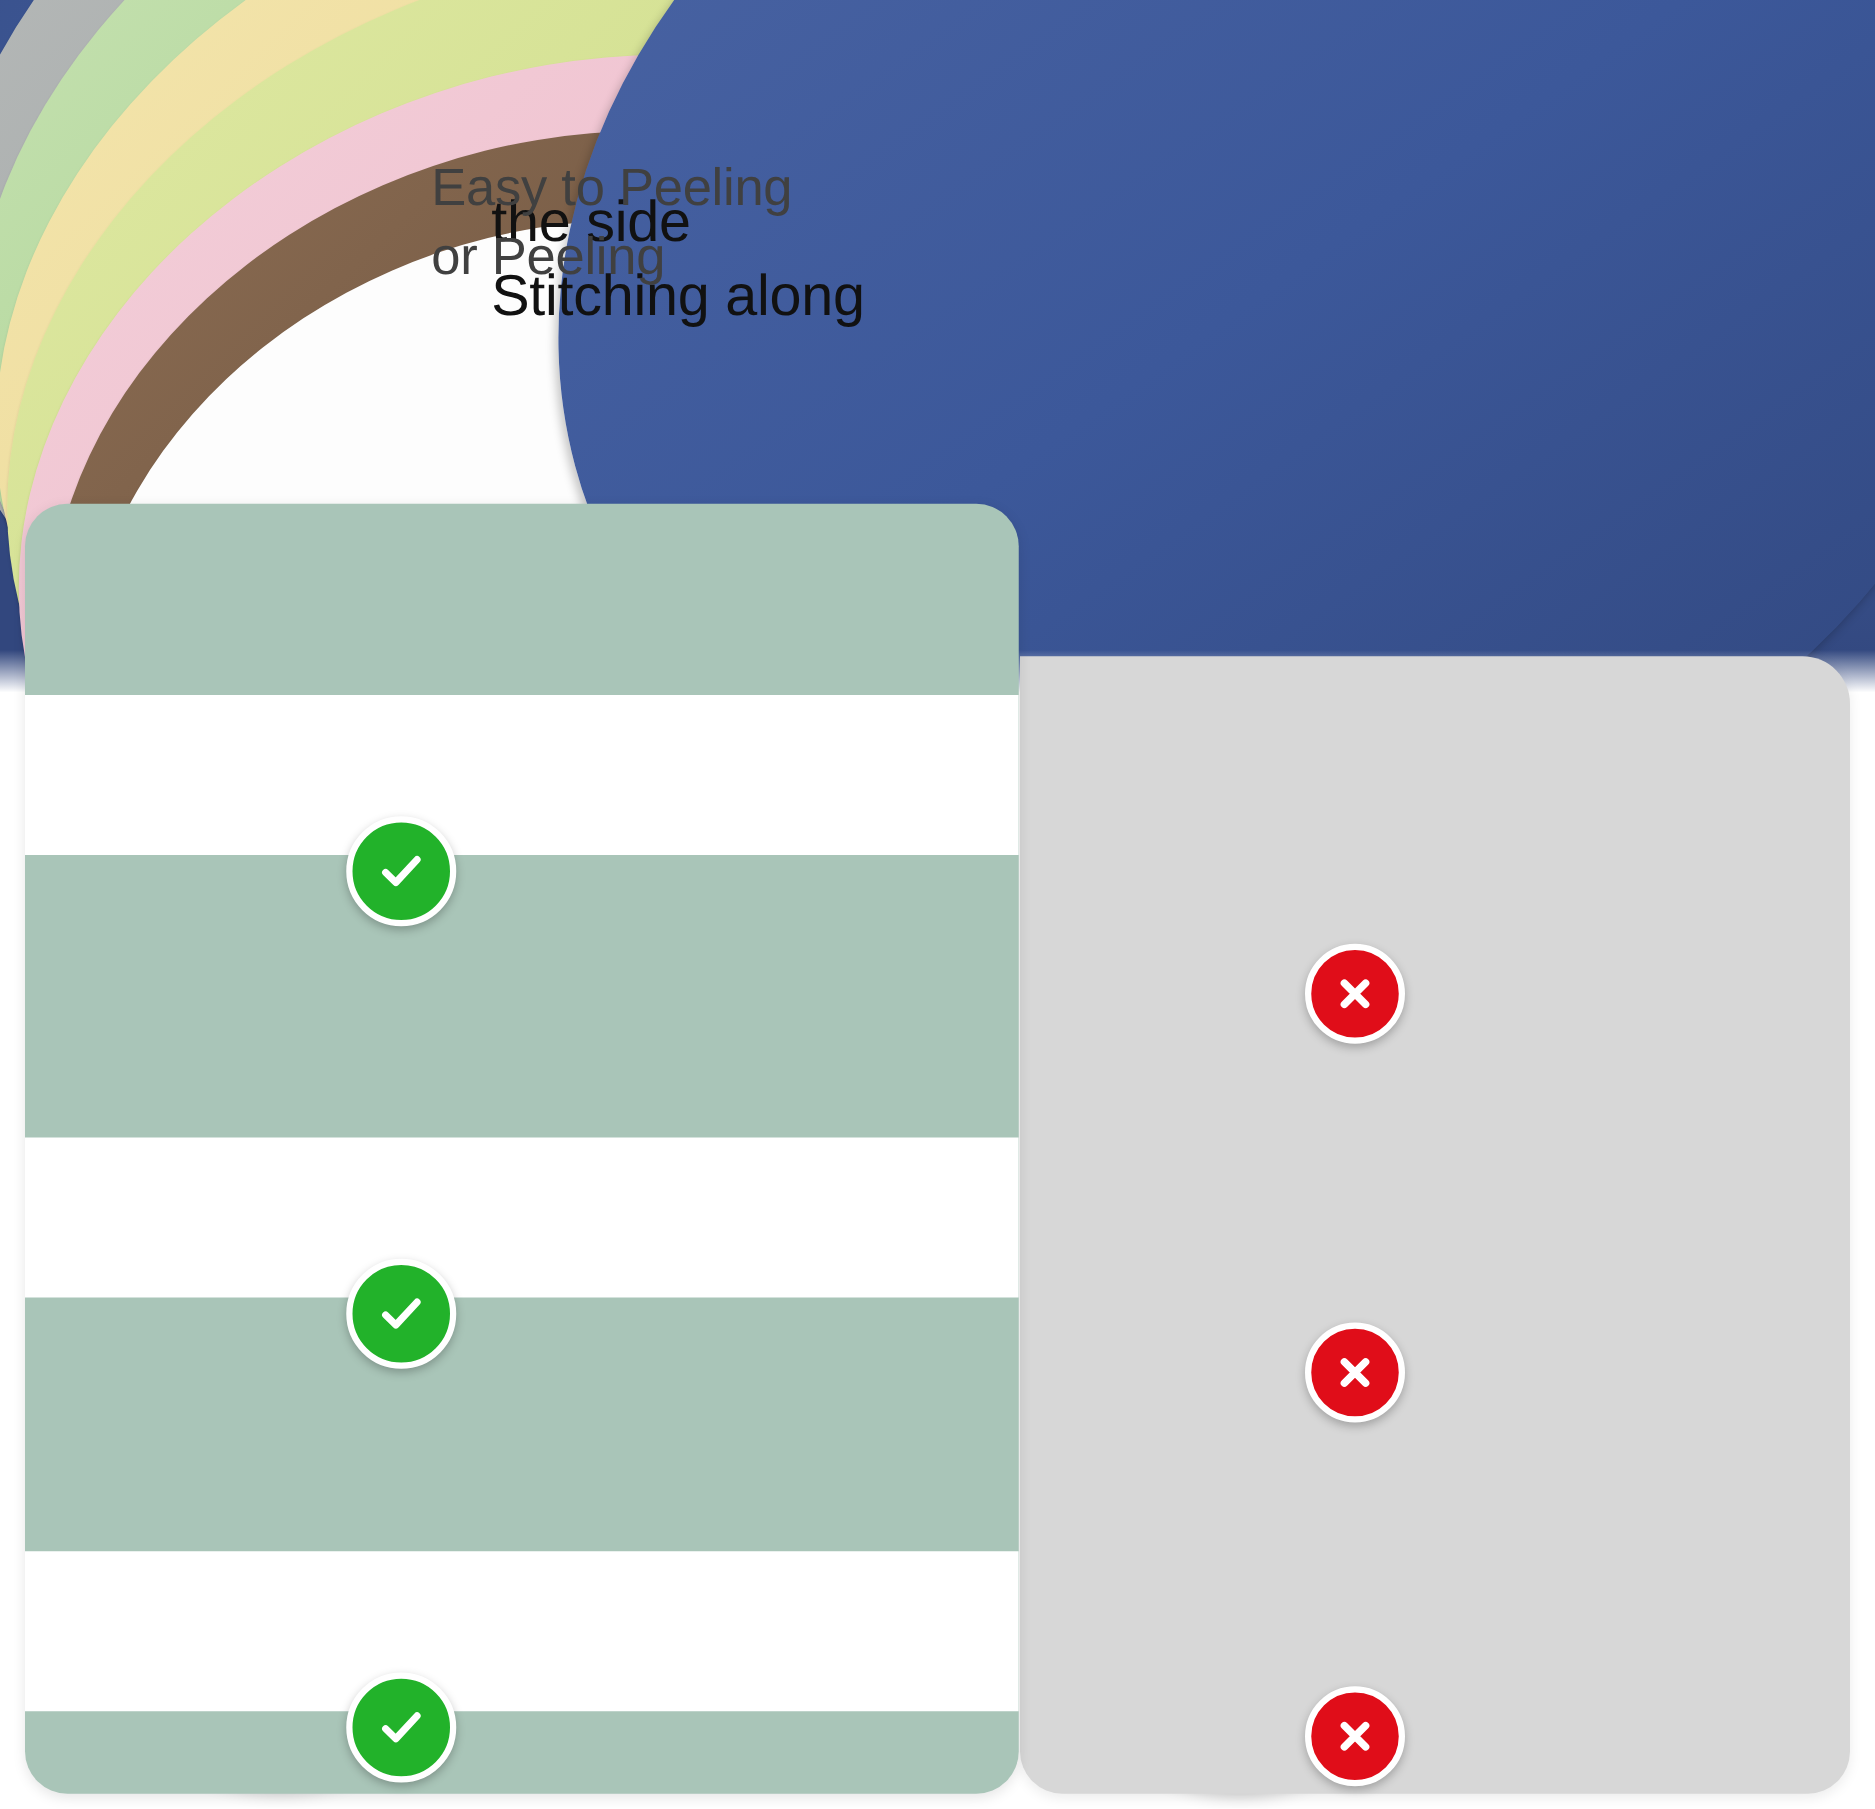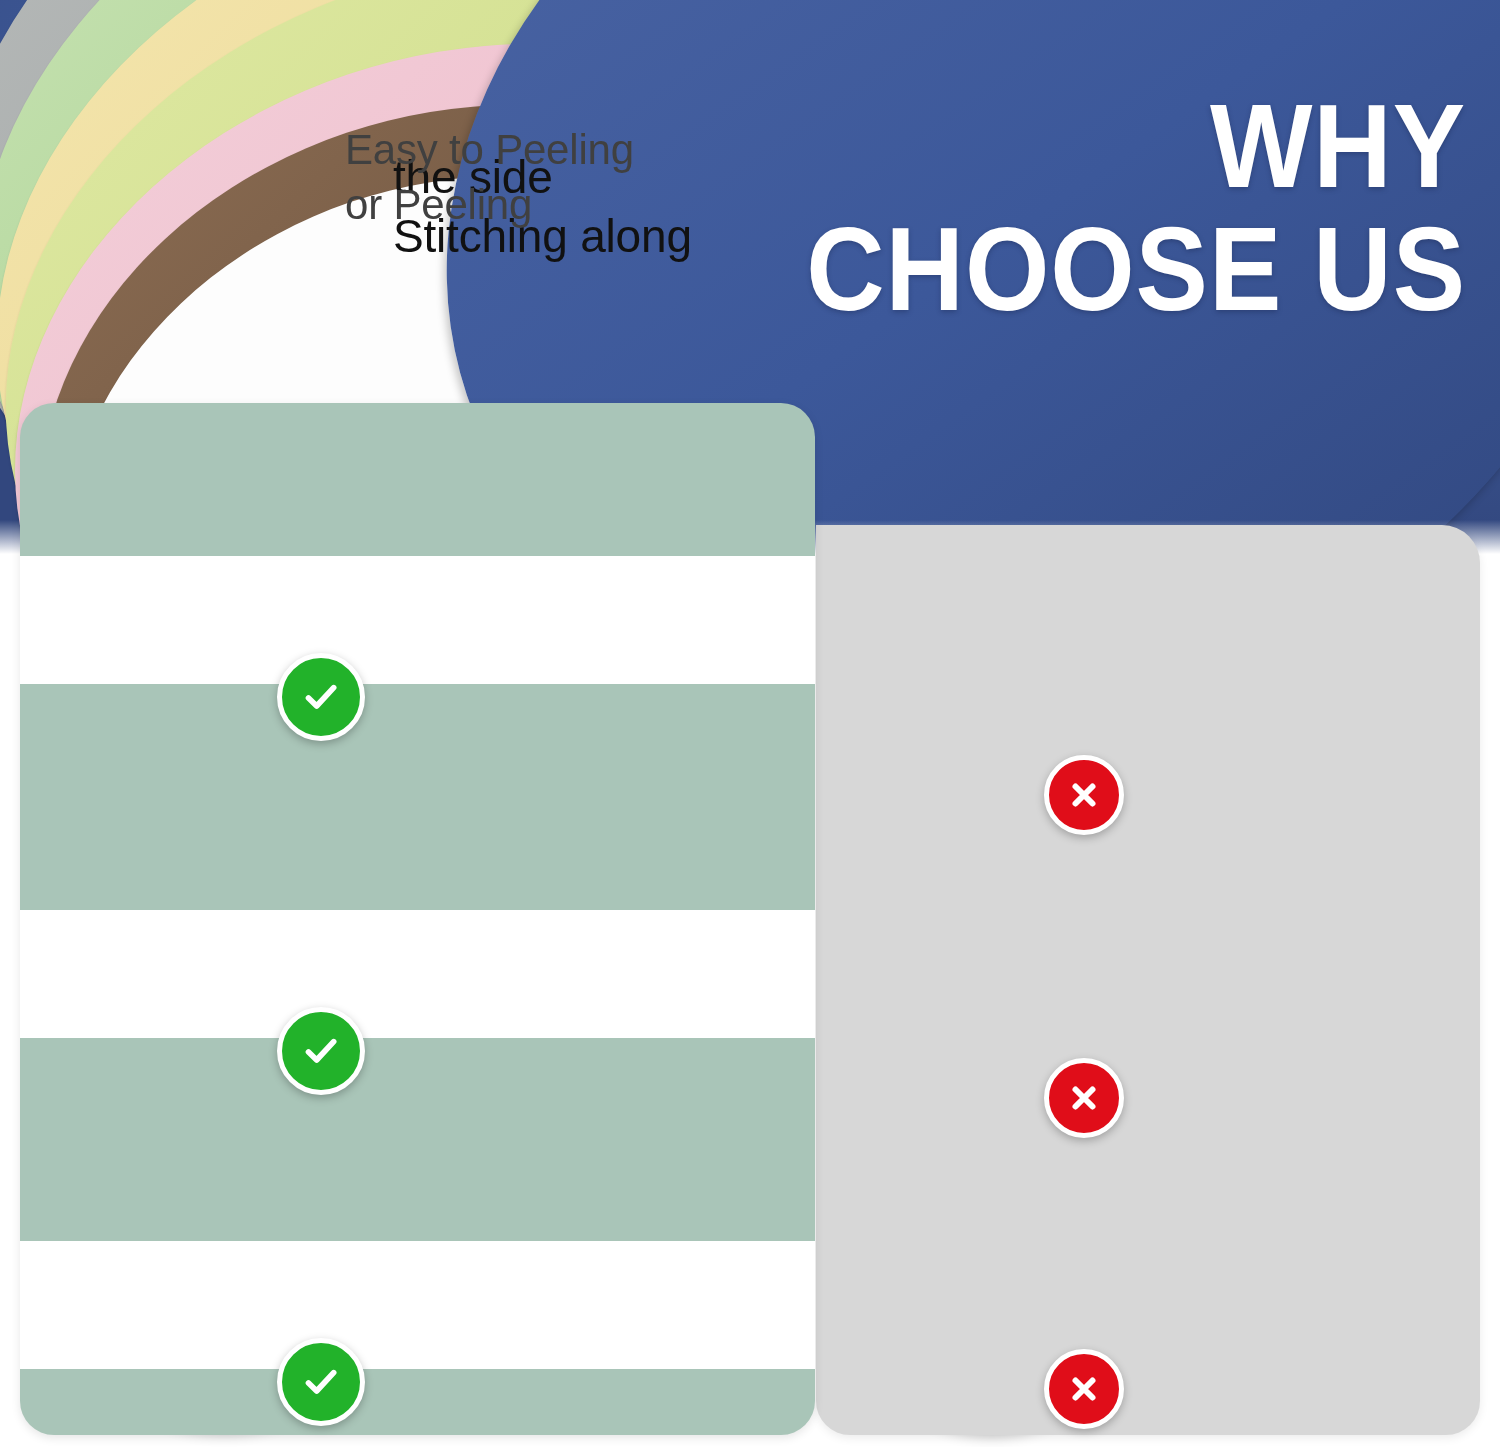--- a/index.html
+++ b/index.html
@@ -259,24 +259,20 @@
       <div class="band b-lime"></div>
       <div class="band b-pink"></div>
       <div class="band b-inner"></div>
       <div class="band b-white"></div>
     </div>
     <div class="grey-flap"></div>
     <div class="navy-flap"></div>
     <div class="hero-fade"></div>
   </div>
 
-  <div class="headline">
-    <span class="l1">WHY</span>
-    <span class="l2">CHOOSE US</span>
-  </div>
 
   <div class="pros">
     <div class="stripe s1"></div>
     <div class="stripe s2"></div>
     <div class="stripe s3"></div>
   </div>
 
   <div class="thumb pt pt1">
     <div class="thumb-inner">
       <div class="art-leather"></div>

